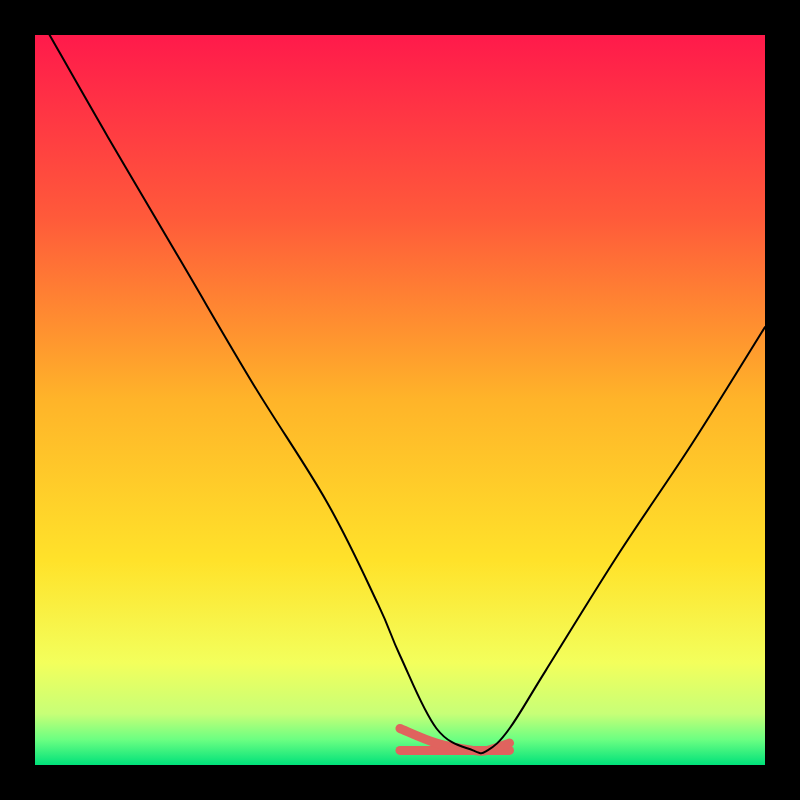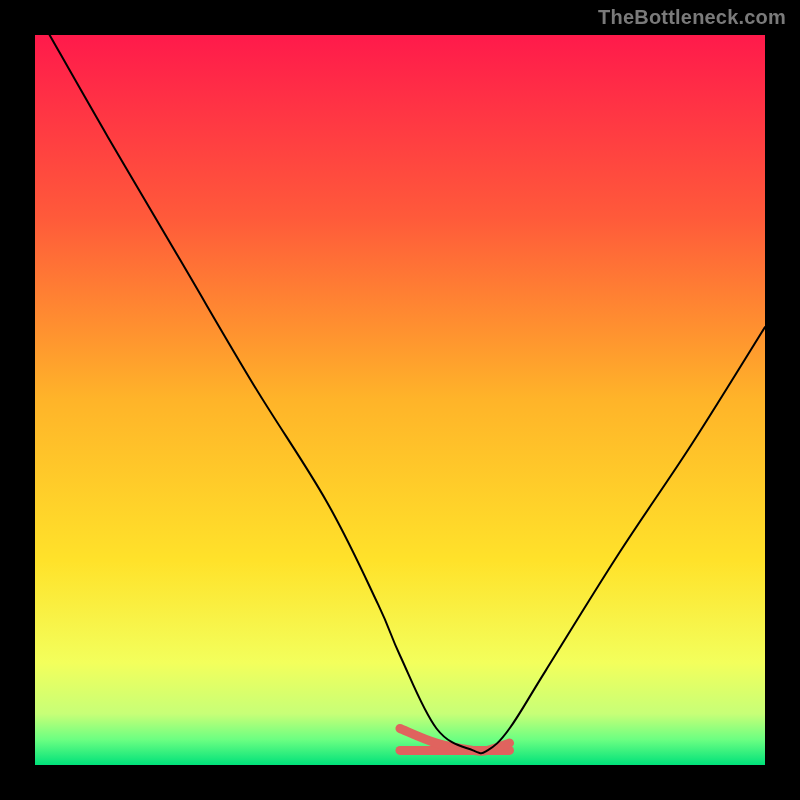--- a/index.html
+++ b/index.html
@@ -73,14 +73,13 @@
       <rect x="0" y="0" width="730" height="730" fill="url(#bg)"></rect>
     </svg>
     <svg class="band" viewBox="0 0 730 730" preserveAspectRatio="none">
         <line x1="365.00" x2="474.50" y1="715.40" y2="715.40" stroke="#e0635e" stroke-width="9" stroke-linecap="round"></line>
         <path d="M 365.00 693.50 C 371.57 696.13, 388.36 704.16, 401.50 708.10 C 414.64 712.04, 428.80 714.09, 438.00 715.40 C 447.20 716.71, 446.03 716.71, 452.60 715.40 C 459.17 714.09, 470.56 709.41, 474.50 708.10" fill="none" stroke="#e0635e" stroke-width="9" stroke-linecap="round" stroke-linejoin="round"></path>
       </svg>
     <svg class="curve" viewBox="0 0 730 730" preserveAspectRatio="none">
         <path d="M 14.60 0.00 C 25.11 18.40, 49.35 61.47, 73.00 102.20 C 96.65 142.93, 119.72 181.62, 146.00 226.30 C 172.28 270.98, 192.72 307.04, 219.00 350.40 C 245.28 393.76, 269.66 427.78, 292.00 467.20 C 314.34 506.62, 329.96 541.81, 343.10 569.40 C 356.24 596.99, 354.49 598.16, 365.00 620.50 C 375.51 642.84, 388.36 676.42, 401.50 693.50 C 414.64 710.58, 428.80 711.46, 438.00 715.40 C 447.20 719.34, 446.03 719.34, 452.60 715.40 C 459.17 711.46, 463.99 707.95, 474.50 693.50 C 485.01 679.05, 491.29 666.64, 511.00 635.10 C 530.71 603.56, 557.72 559.03, 584.00 518.30 C 610.28 477.57, 630.72 449.53, 657.00 408.80 C 683.28 368.07, 716.86 313.02, 730.00 292.00" fill="none" stroke="#000000" stroke-width="2" stroke-linecap="round" stroke-linejoin="round"></path>
       </svg>
   </div>
-  <div class="watermark">TheBottleneck.com</div>
 </div>
 
 </body></html>

